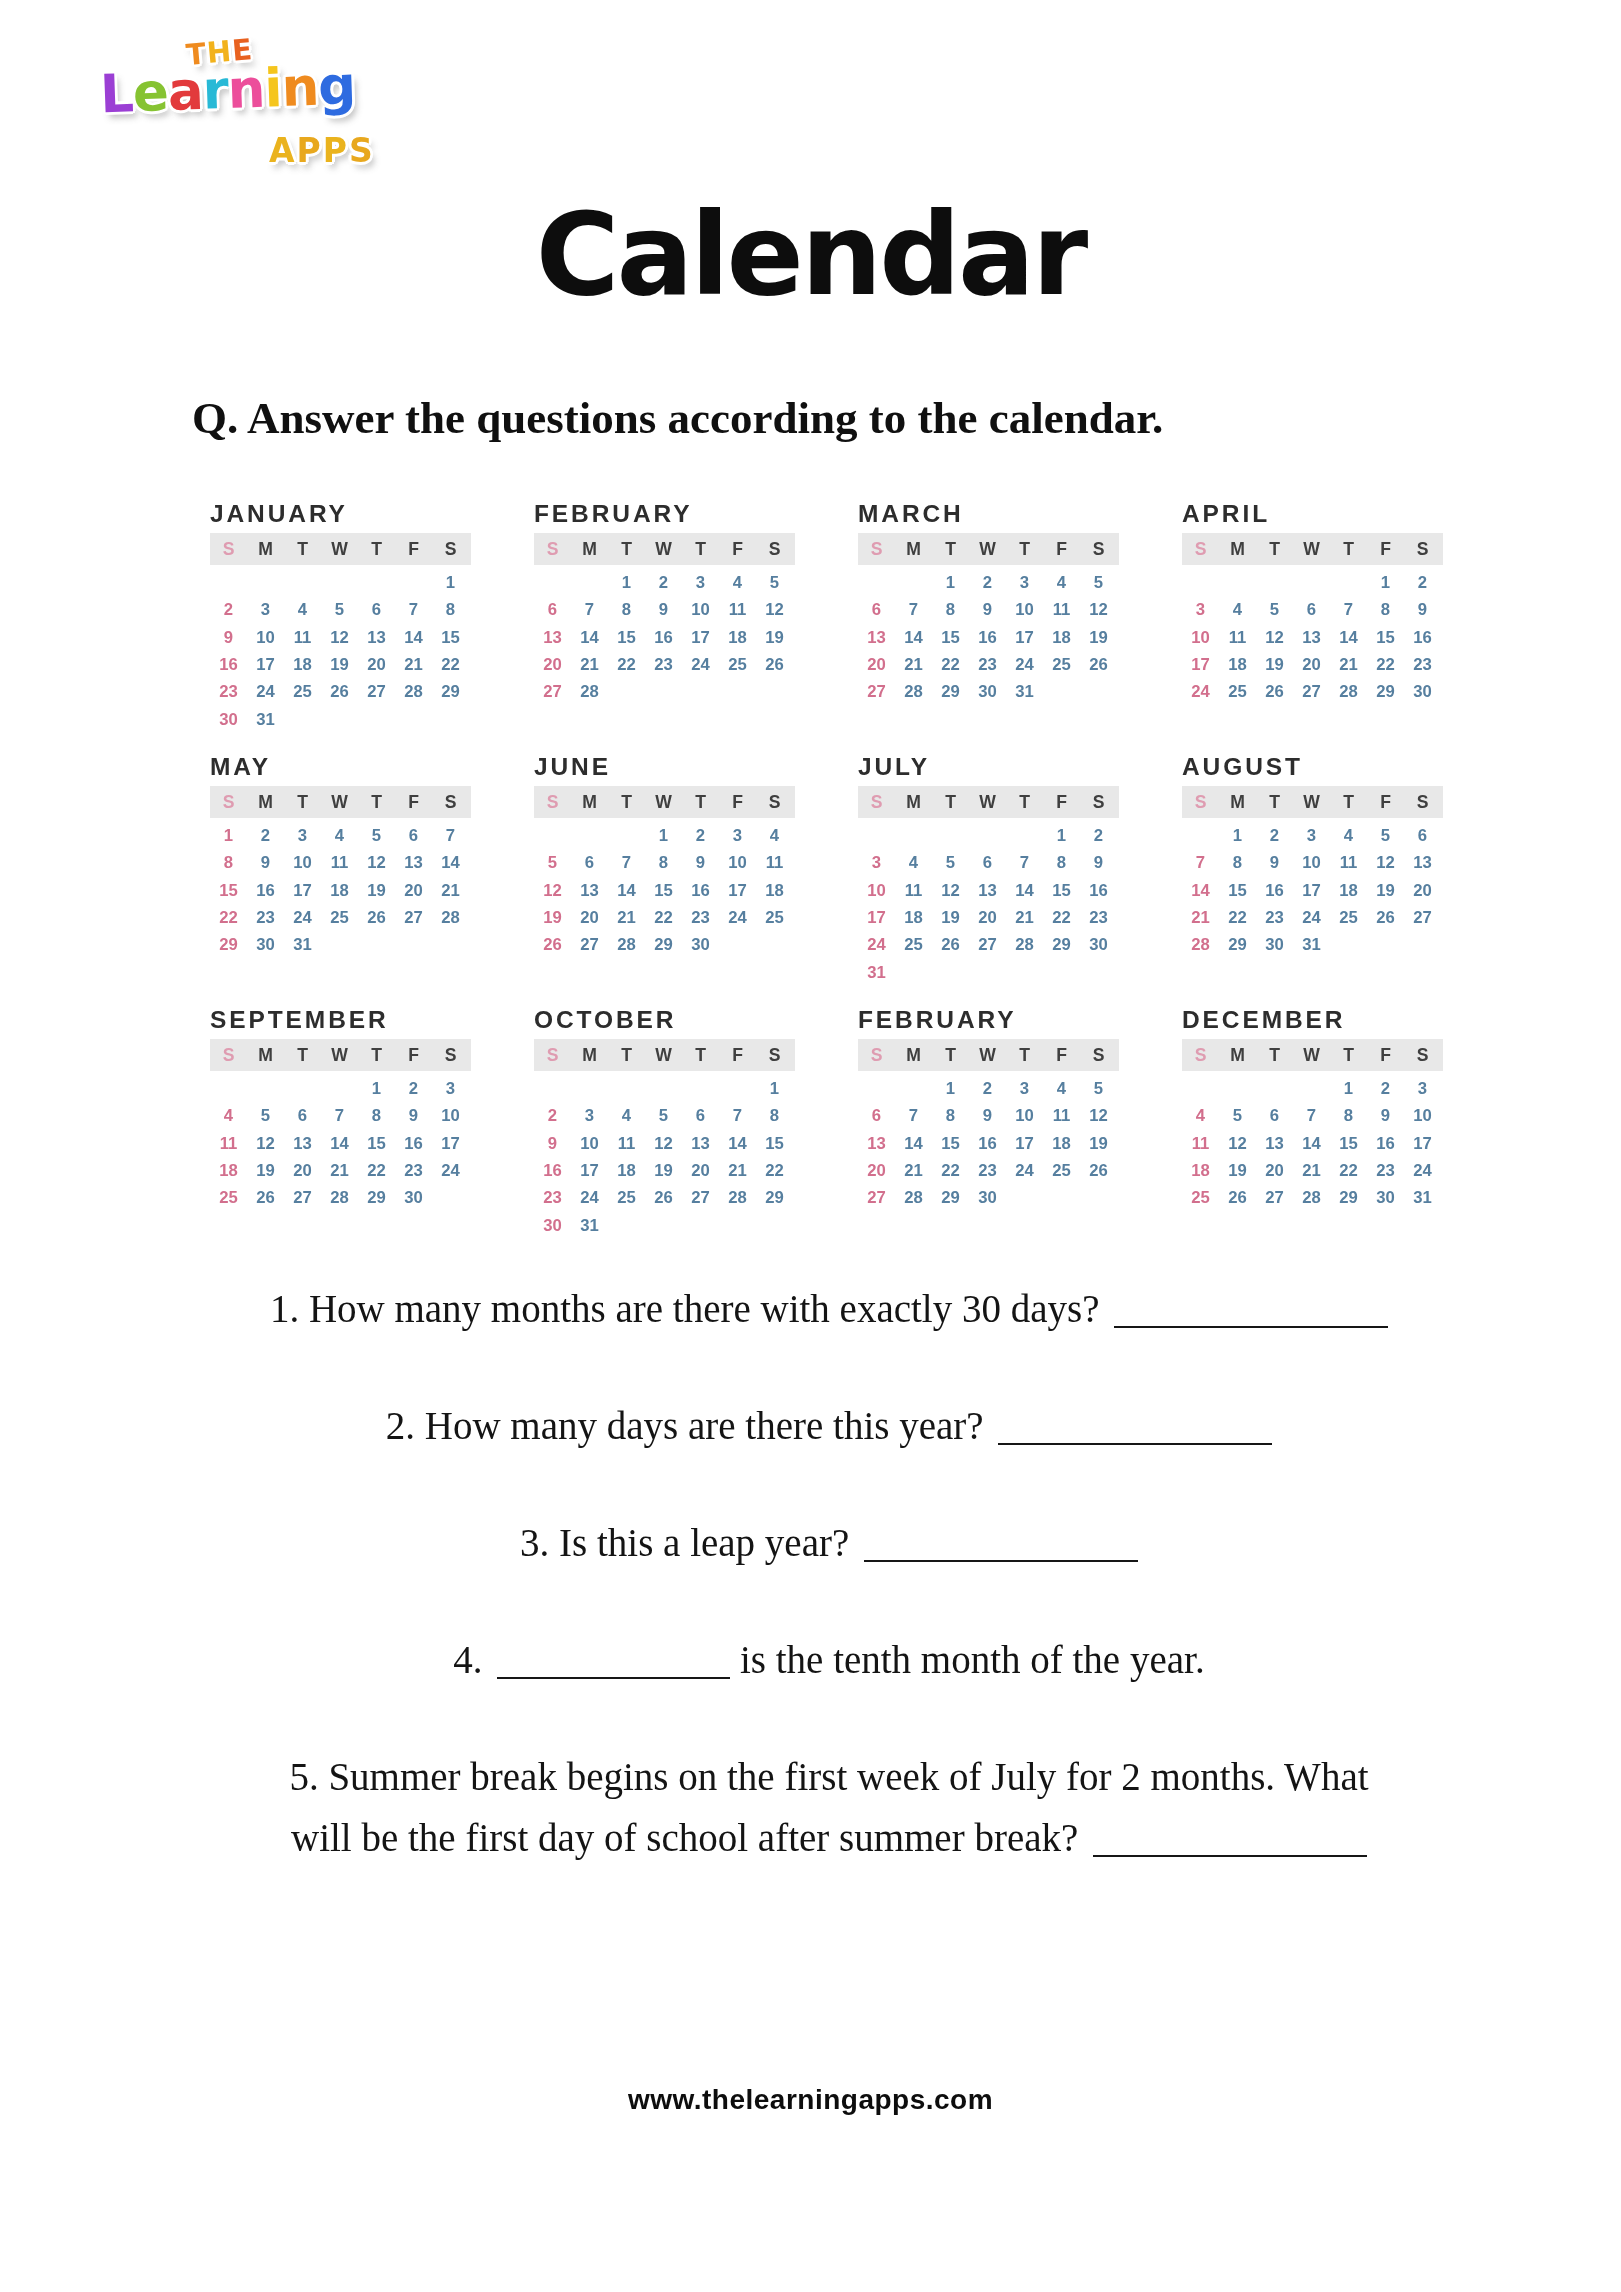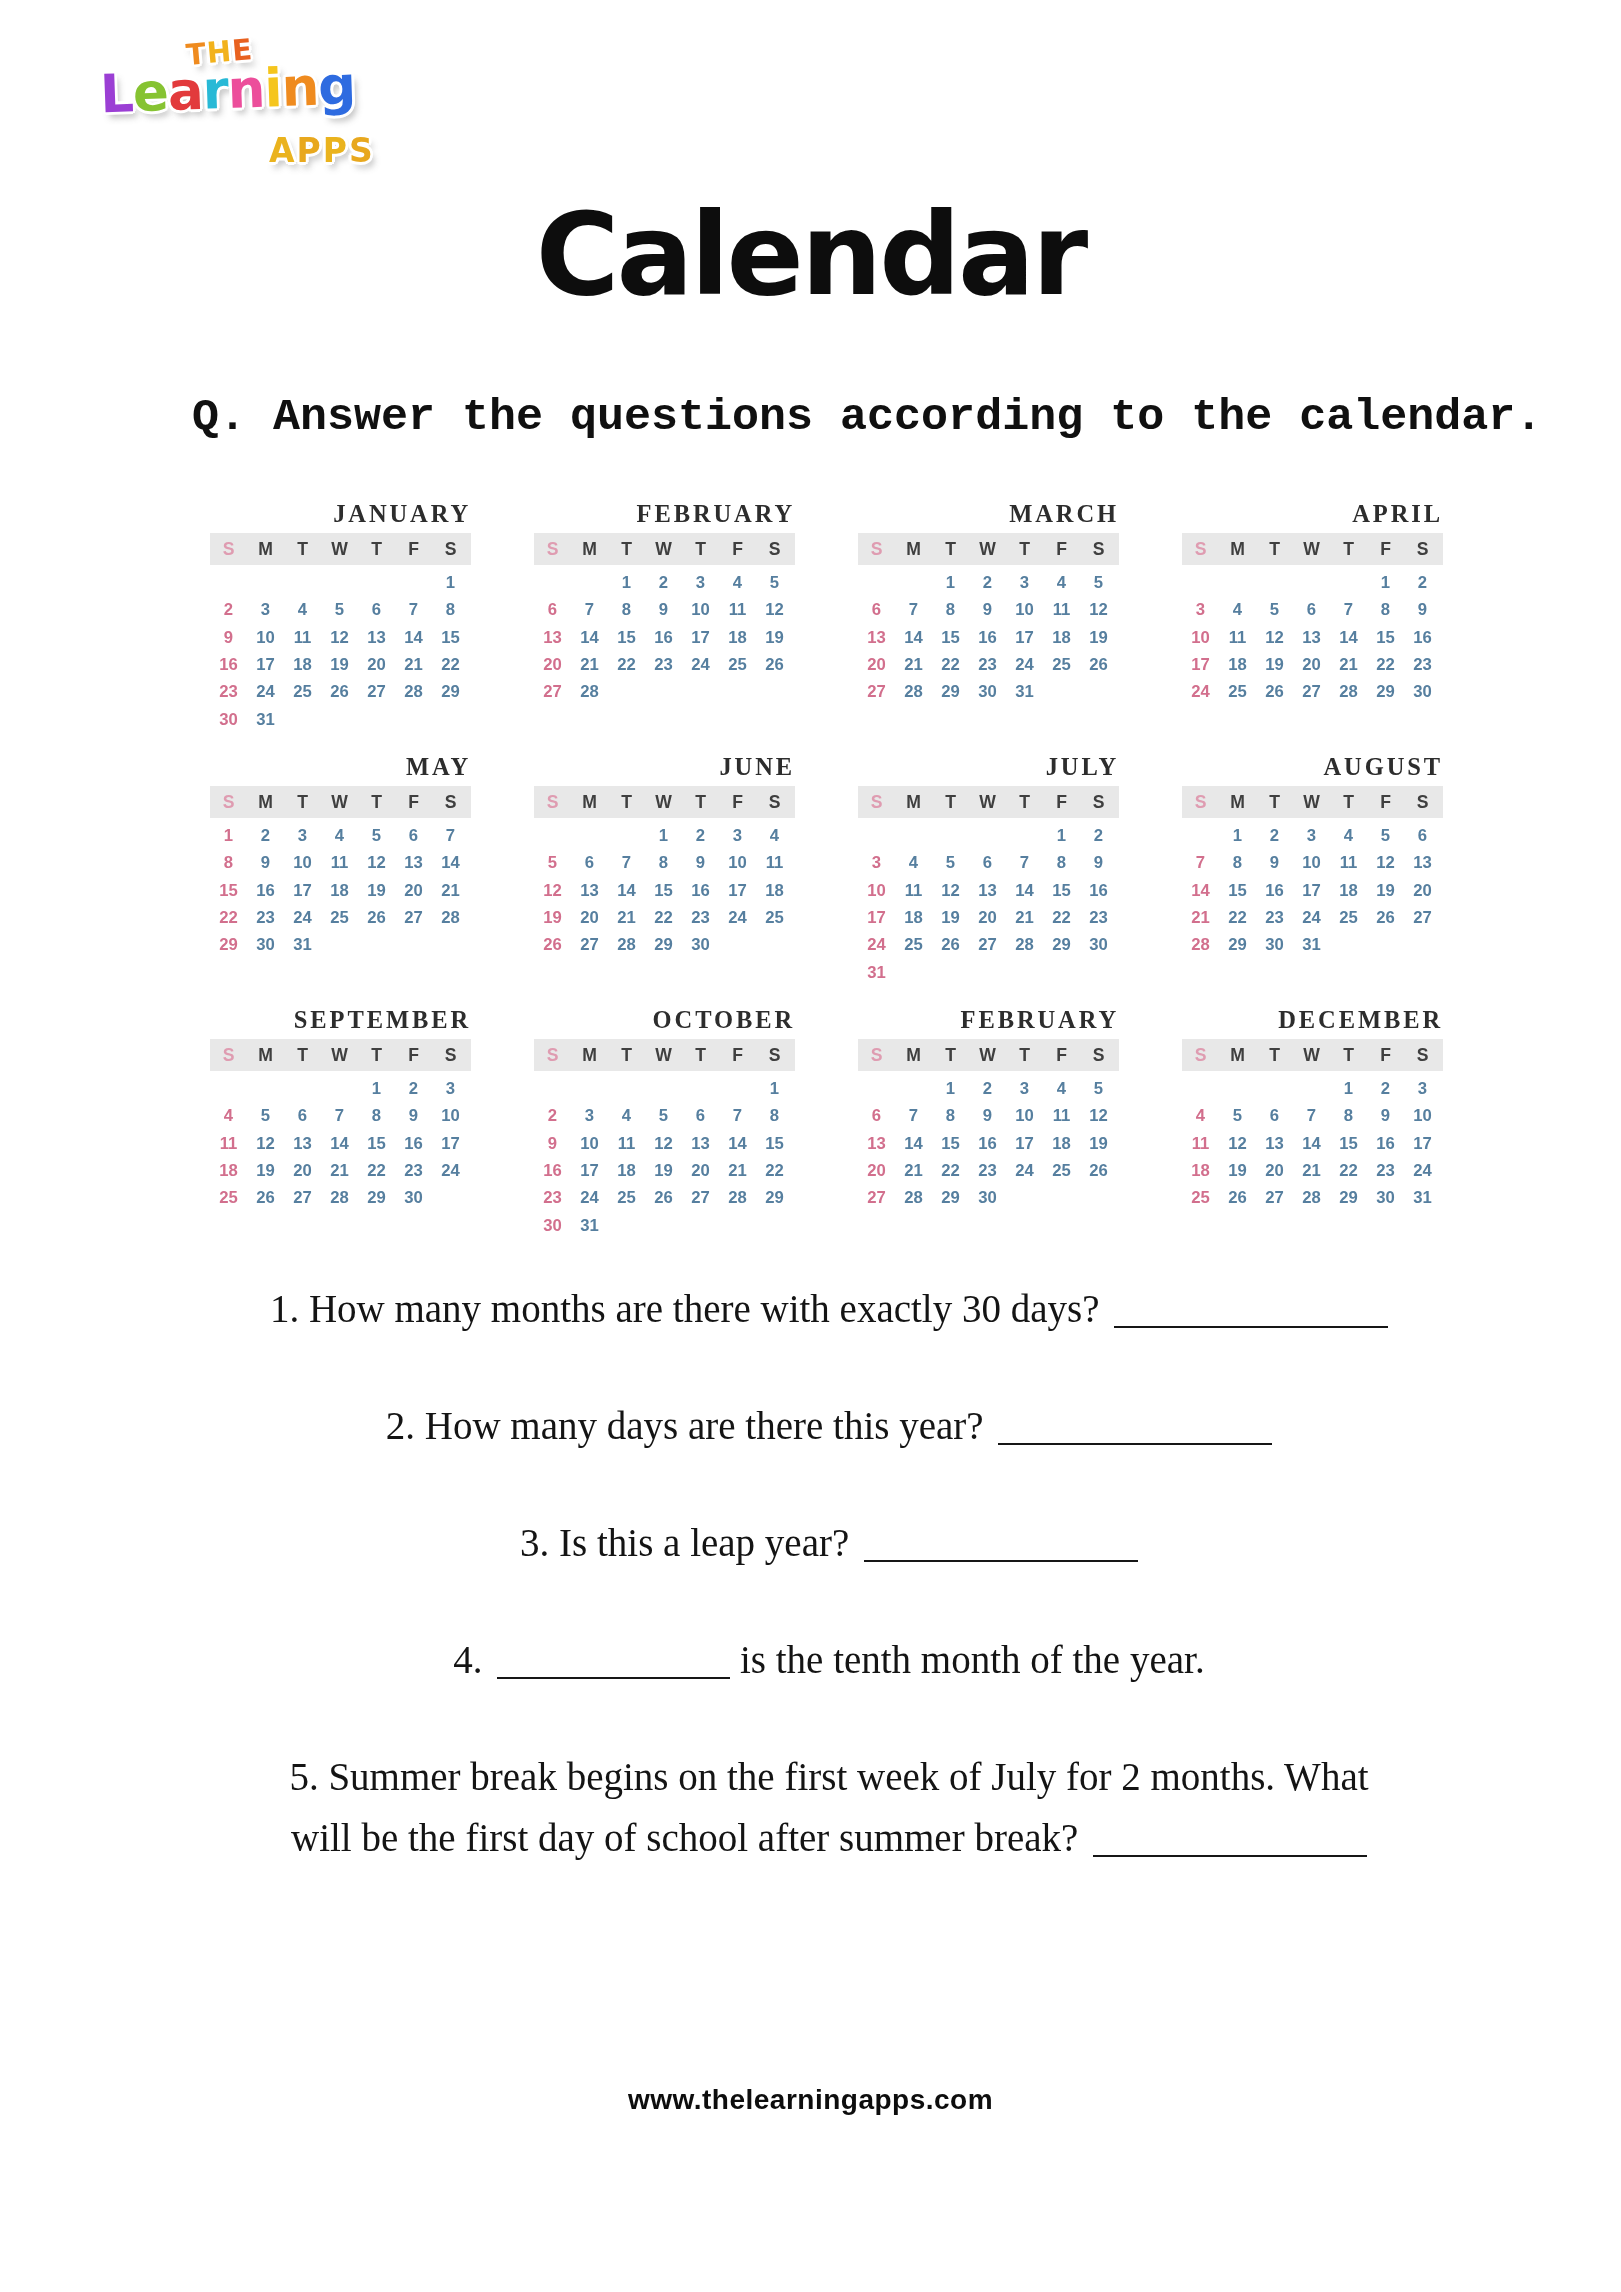--- a/index.html
+++ b/index.html
@@ -22,35 +22,35 @@
   }
 
   
   .title {
     position:absolute; top:188px; left:0; width:100%; text-align:center;
     font-family:"DejaVu Sans", sans-serif; font-weight:bold;
     font-size:114px; letter-spacing:-2.9px; color:#0d0d0d;
   }
   .qheader {
     position:absolute; top:392px; left:192px;
-    font-family:Liberation Mono, monospace; font-weight:bold;
+    font-family:Liberation Serif, serif; font-weight:bold;
     font-size:45px; color:#101010;
   }
 
   
   .calendar {
     position:absolute; left:210px; top:498px;
     display:grid; grid-template-columns:repeat(4, 261px);
     column-gap:63px; grid-auto-rows:253px;
   }
   .month { width:261px; }
   .m-name {
-    text-align:right; font-size:24.5px; font-weight:bold; letter-spacing:2.9px;
+    text-align:left; font-size:24.5px; font-weight:bold; letter-spacing:2.9px;
     color:#2d2d2d; height:35px; line-height:31px;
-    font-family:Liberation Serif, serif;
+    font-family:Liberation Sans, sans-serif;
   }
   .m-hdr {
     display:grid; grid-template-columns:repeat(7, 37px);
     background:#e8e8e8; height:32px; align-items:center;
   }
   .m-hdr span { text-align:center; font-size:17.6px; font-weight:bold; color:#3f3f3f; }
   .m-hdr span.sun { color:#df9cb1; }
   .m-days { display:grid; grid-template-columns:repeat(7, 37px); grid-auto-rows:27.4px; margin-top:3.9px; }
   .m-days span { text-align:center; line-height:27.4px; font-size:16.7px; font-weight:bold; color:#567f9f; }
   .m-days span.sun { color:#d26f8d; }

